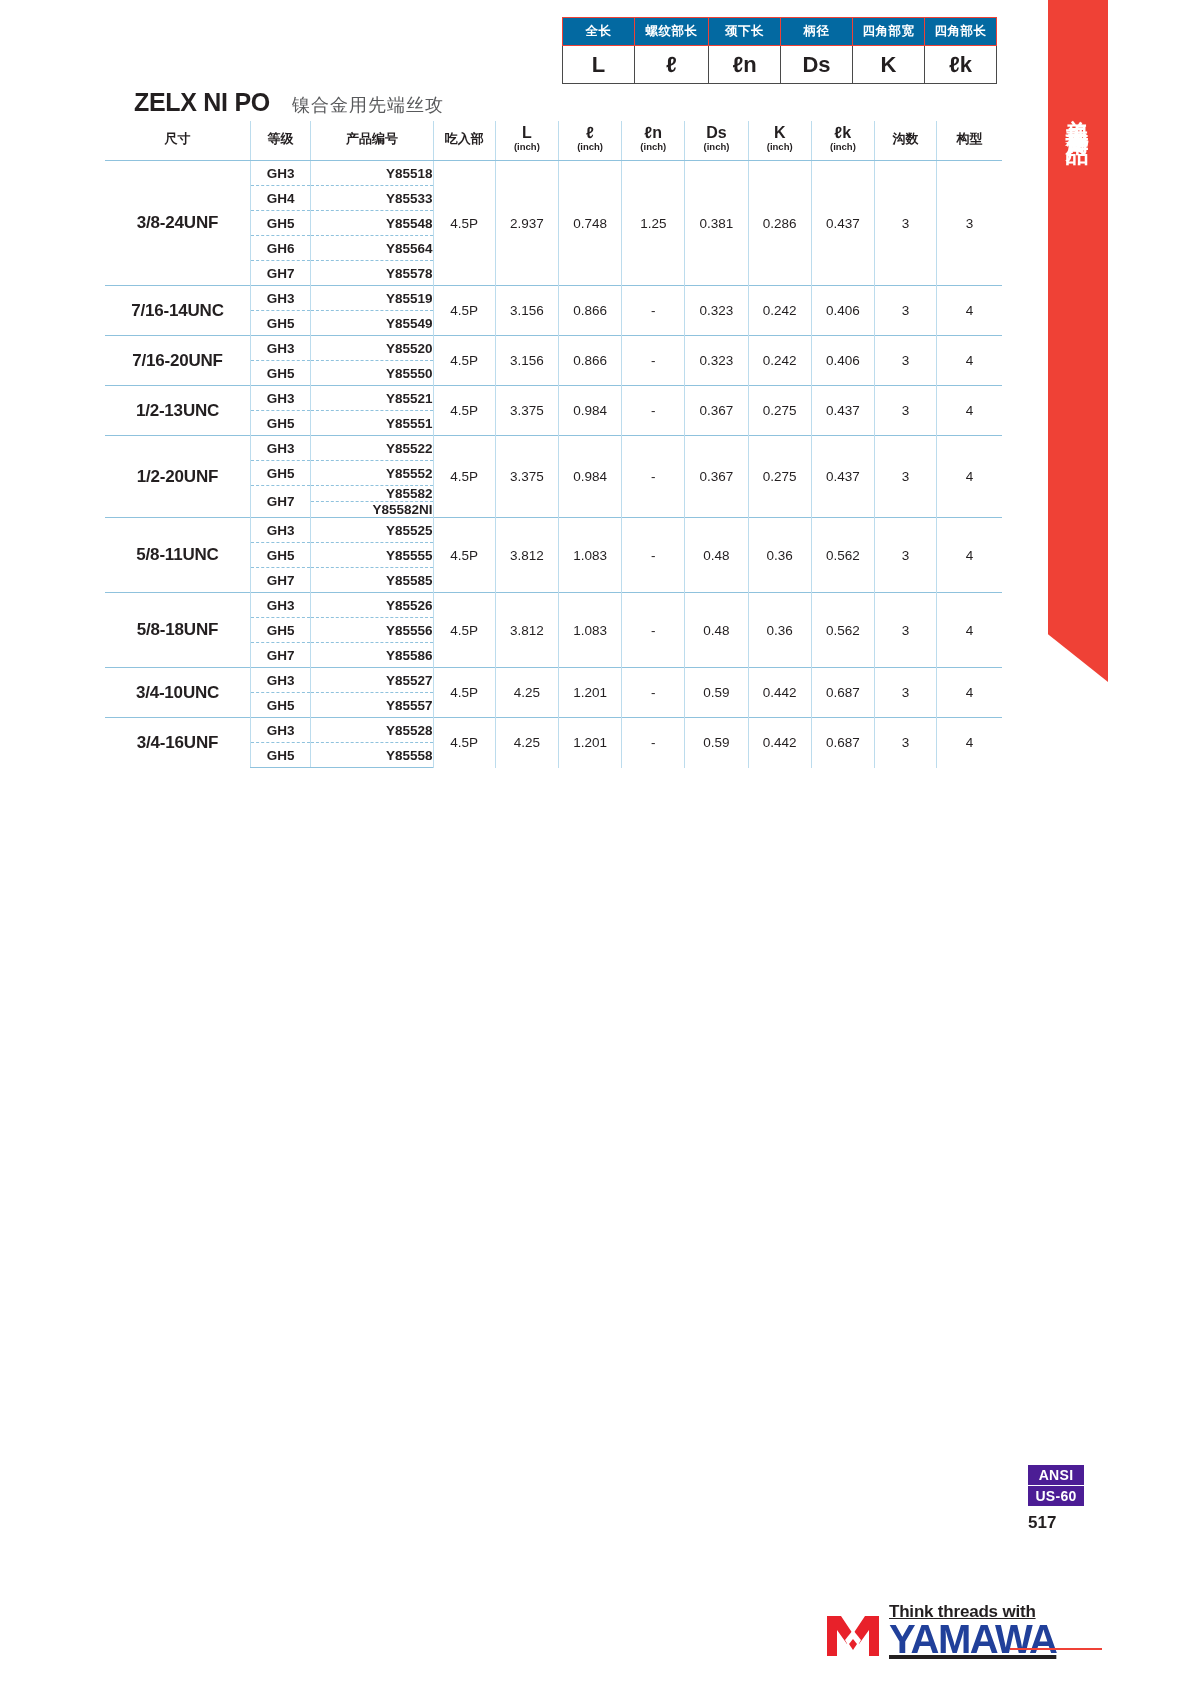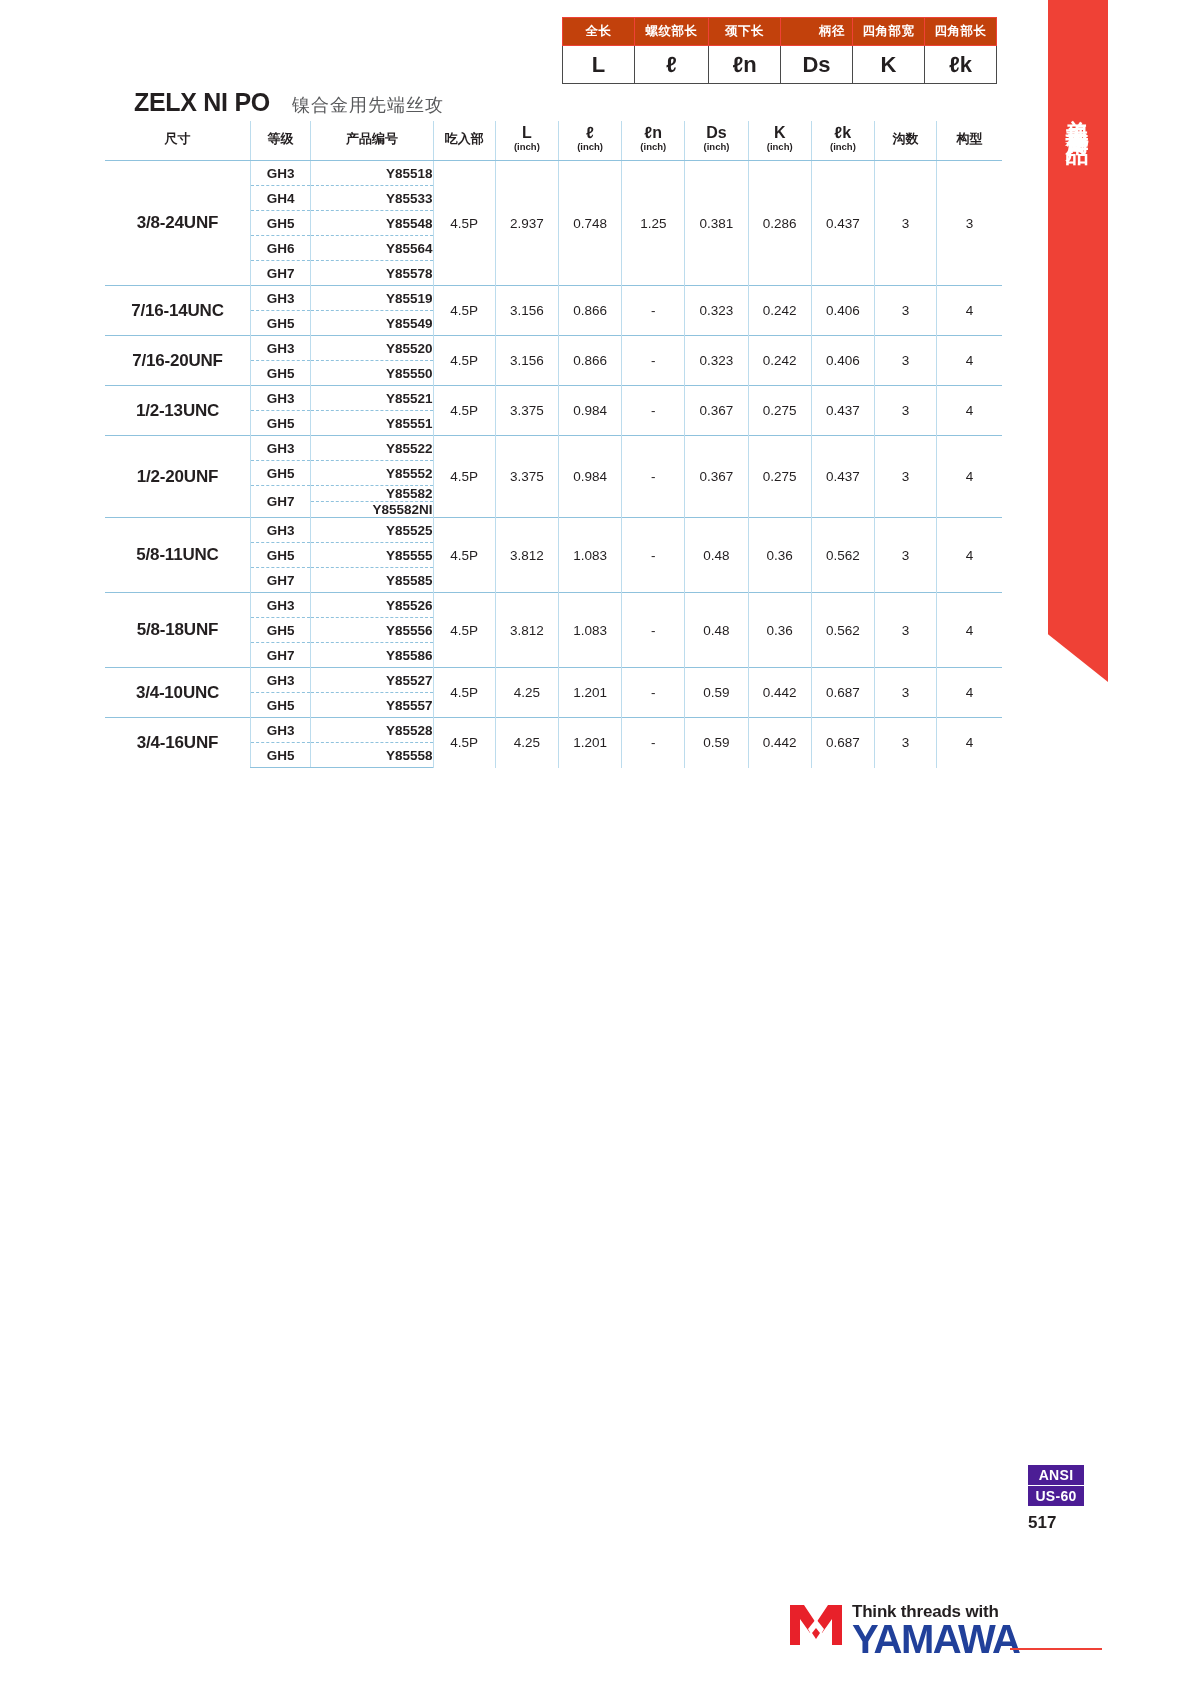--- a/index.html
+++ b/index.html
@@ -9,32 +9,32 @@
     background:#ffffff;
     font-family:"Liberation Sans","DejaVu Sans",sans-serif;
     color:#231f20;
     overflow:hidden;
   }
 
   
   .legend { position:absolute; left:562px; top:17px; border-collapse:collapse; }
   .legend td { border:1px solid #4a4a4a; text-align:center; }
   .legend tr.jp td {
-    background:#c2410c; color:#ffffff;
+    background:#0369a1; color:#ffffff;
     font-size:12.5px; font-weight:600; height:28px;
     padding:0 7px; border-color:#ef4136; letter-spacing:.5px;
   }
   .legend tr.sym td {
     background:#ffffff; color:#231f20;
     font-size:22px; font-weight:bold; height:38px; padding:0 6px;
   }
   .legend .c-l  { min-width:72px; }
   .legend .c-l2 { min-width:74px; }
   .legend .c-ln { min-width:72px; }
-  .legend .c-ds { min-width:72px;text-align:right; }
+  .legend .c-ds { min-width:72px; }
   .legend .c-k  { min-width:72px; }
   .legend .c-lk { min-width:72px; }
 
   
   .sidetab {
     position:absolute; left:1048px; top:0; width:60px; height:682px;
     background:#ef4136;
     clip-path:polygon(0 0, 100% 0, 100% 100%, 0 93%);
   }
   .sidetab span {
@@ -80,21 +80,21 @@
   .spec td.first { border-left:none; }
   .spec tr.grp-start > td { border-top:1.6px solid #8fc2dd; }
   .spec td.size { font-size:17px; font-weight:bold; letter-spacing:-.2px; }
   .spec td.gh   { font-size:13.5px; font-weight:bold; height:25px; }
   .spec td.pn   { font-size:13.5px; font-weight:bold; text-align:right; padding-left:22px; }
   .spec td.dash-b { border-bottom:1px dashed #8fc2dd; }
   .spec td.num  { font-size:13.5px; }
   .spec tr.last-row > td { border-bottom:1.6px solid #8fc2dd; }
 
   
-  .footer-logo { position:absolute; left:788px; top:1603px; display:flex; align-items:flex-start; }
+  .footer-logo { position:absolute; left:825px; top:1603px; display:flex; align-items:flex-end;text-decoration:underline; }
   .mark { width:56px; height:44px; margin-right:8px; }
   .logo-text { display:flex; flex-direction:column; line-height:1; }
   .logo-tag { font-size:17px; font-weight:bold; color:#231f20; letter-spacing:-.2px; margin-bottom:1px; }
   .logo-name { font-size:40px; font-weight:bold; color:#21409a; letter-spacing:-1.5px; line-height:.92; }
 
   .ansi-box { position:absolute; left:1028px; top:1465px; width:56px; }
   .ansi-box .l1, .ansi-box .l2 {
     background:#4c1d95; color:#ffffff; font-size:14px; font-weight:bold;
     text-align:center; padding:2px 0; letter-spacing:.3px;
   }

